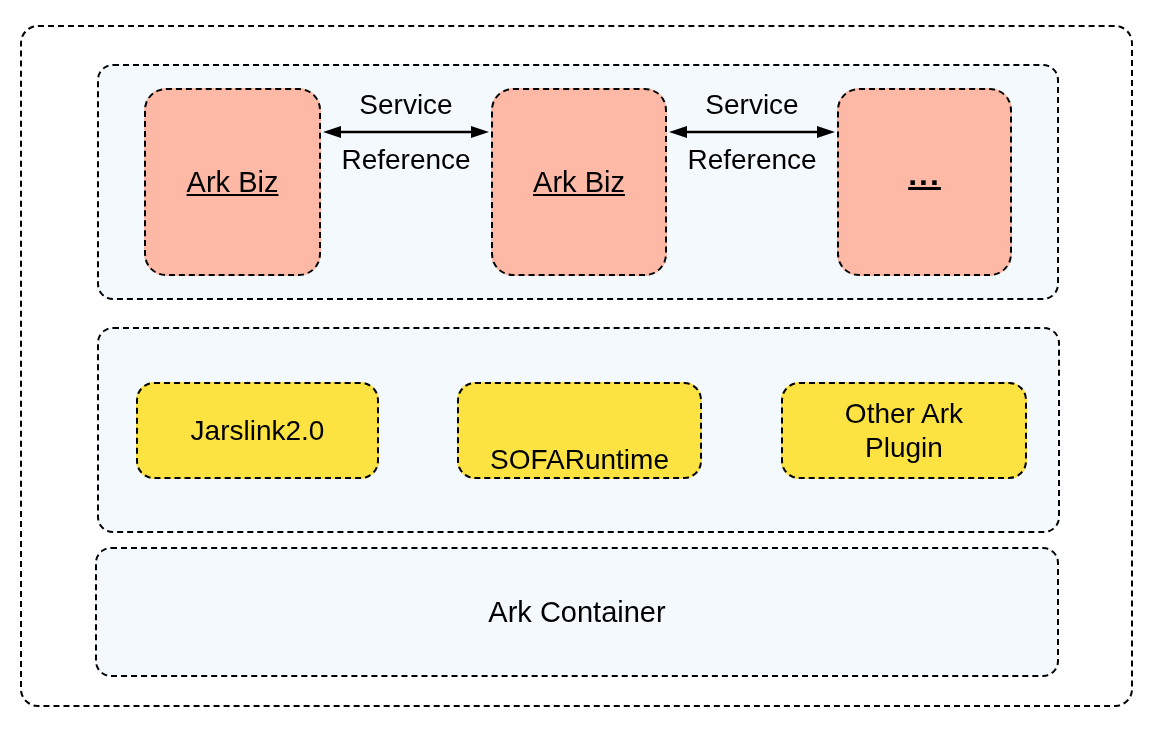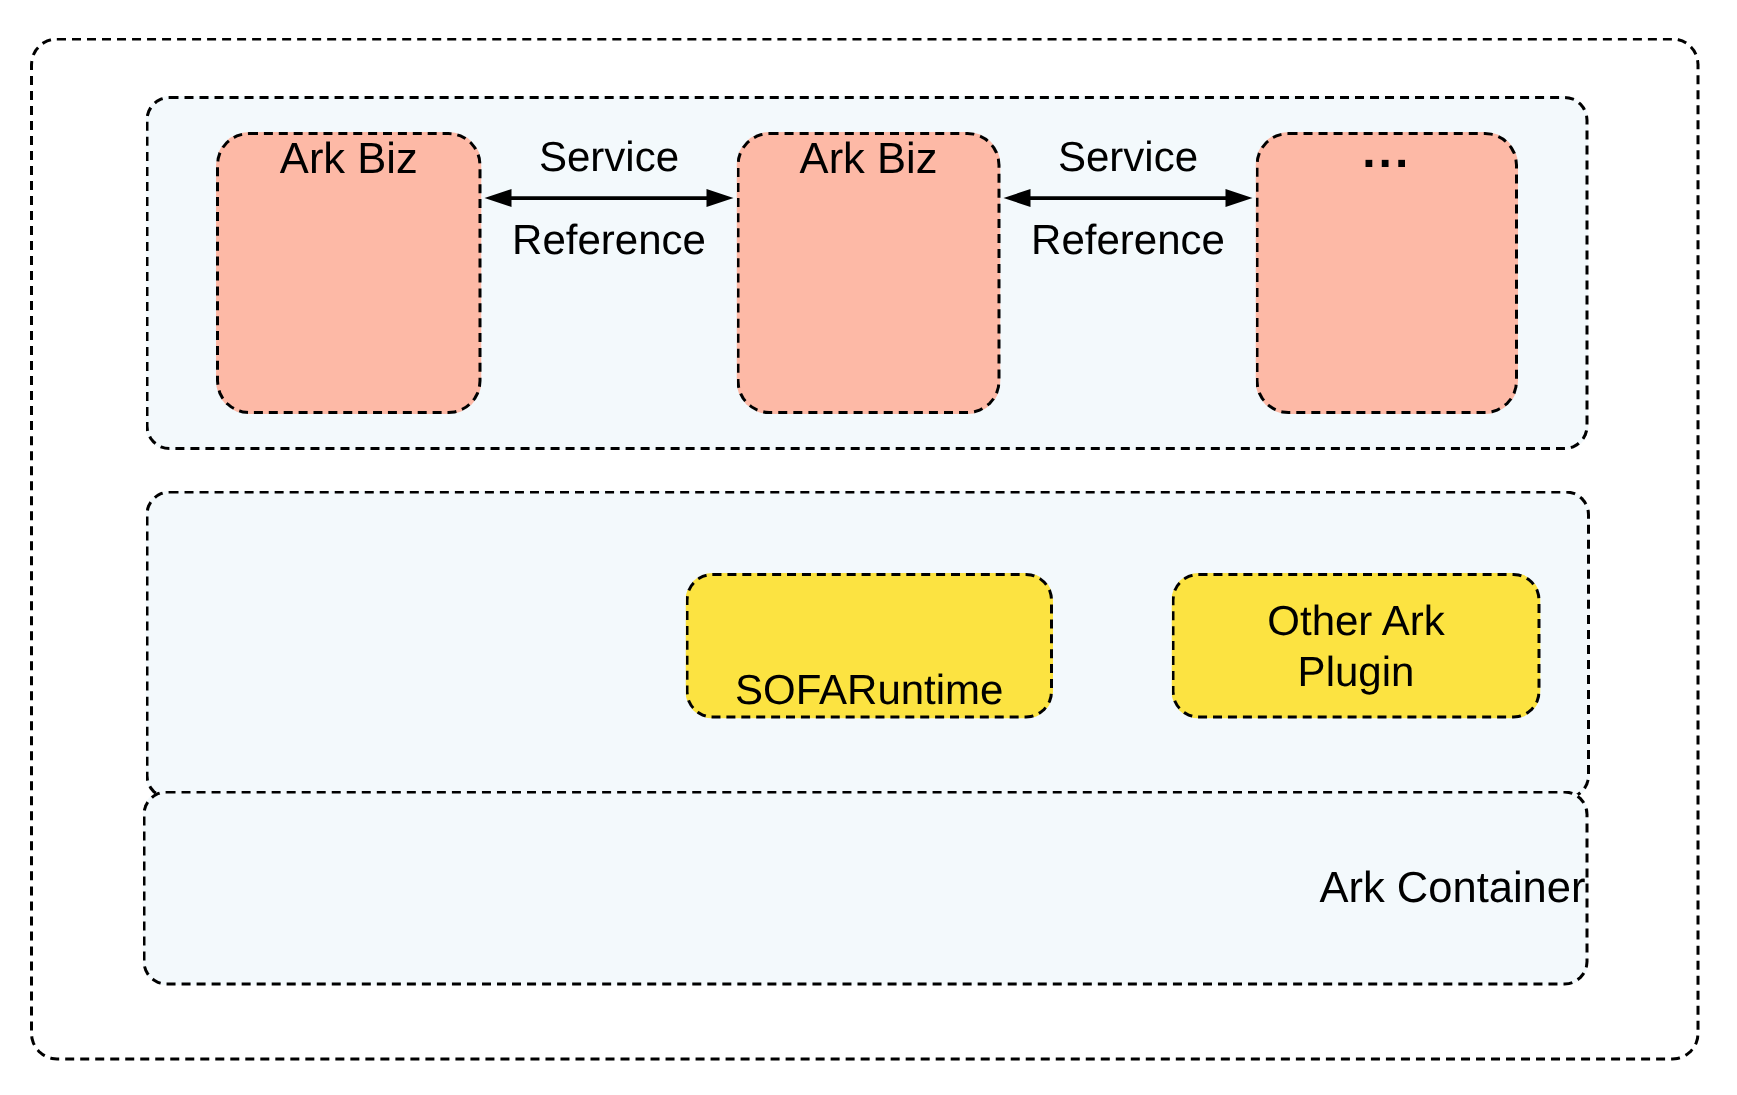--- a/index.html
+++ b/index.html
@@ -30,34 +30,36 @@
   .section {
     position: absolute;
     background: #f3f9fc;
     border: 2px dashed #000000;
     box-sizing: border-box;
     border-radius: 16px;
   }
   .section.biz-layer    { left: 75px;  top: 37px;  width: 962px; height: 236px; }
   .section.plugin-layer { left: 75px;  top: 300px; width: 963px; height: 206px; }
   .section.container-layer {
-    left: 73px; top: 500px; width: 964px; height: 130px;
-    display: flex; align-items: center; justify-content: flex-end;
+    left: 73px; top: 520px; width: 964px; height: 130px;
+    display: flex; align-items: center; justify-content: center;
   }
   .biz-box {
     position: absolute;
     top: 22px;
     height: 188px;
     background: #fdb9a6;
     border: 2px dashed #000000;
     border-radius: 22px;
     box-sizing: border-box;
     display: flex;
+    align-items: center;
     justify-content: center;
     font-size: 29px;
+    text-decoration: underline;
   }
   .biz-box.b1 { left: 45px;  width: 177px; }
   .biz-box.b2 { left: 392px; width: 176px; }
   .biz-box.b3 { left: 738px; width: 175px; }
   .biz-box .ellipsis {
     font-size: 32px;
     font-weight: 700;
     letter-spacing: 2px;
     transform: translateY(-8px);
   }
@@ -137,20 +139,23 @@
       </div>
 
       <div class="biz-box b3">
         <span class="ellipsis">...</span>
       </div>
 
     </div>
 
     <div class="section plugin-layer">
 
+      <div class="plugin-box p1">
+        <span>Jarslink2.0</span>
+      </div>
 
       <div class="plugin-box p2">
         <span>SOFARuntime</span>
       </div>
 
       <div class="plugin-box p3">
         <span class="wrap-label">Other Ark Plugin</span>
       </div>
 
     </div>

